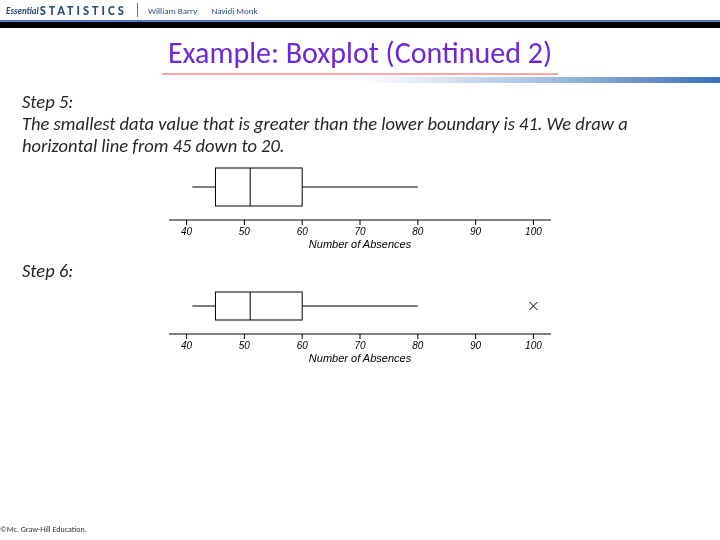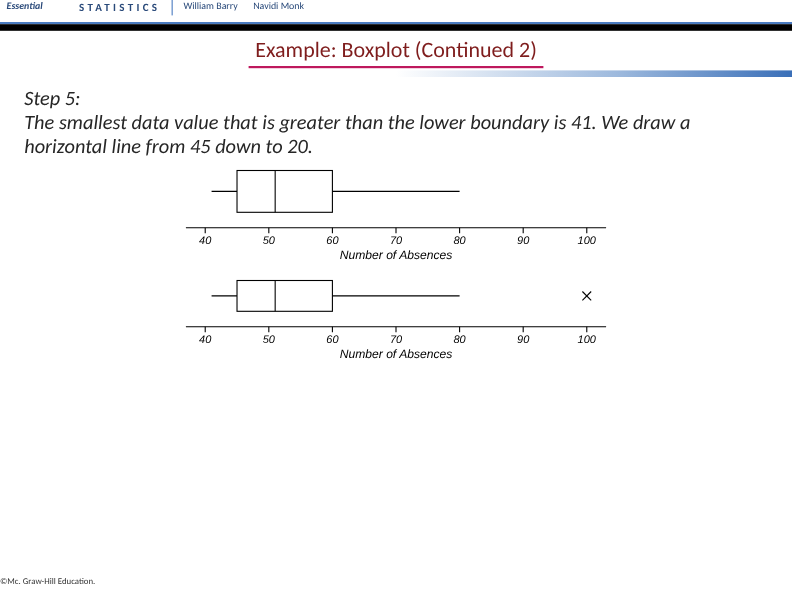--- a/index.html
+++ b/index.html
@@ -5,32 +5,32 @@
   * { box-sizing: border-box; margin: 0; padding: 0; }
   body {
     width: 720px; height: 540px;
     font-family: Calibri, Arial, sans-serif;
     background: #fff; color: #262626;
     position: relative; overflow: hidden;
   }
   .top-banner {
     height: 22px; background: #fff;
     border-bottom: 2px solid #4a7bc0;
-    display: flex; 
+    display: flex; align-items: center;
     padding: 0 6px; font-size: 10px;
   }
   .top-banner .brand-essential { color:#2a4a7a; font-weight:bold; font-style:italic; font-size:9px; margin-right:1px;}
-  .top-banner .brand-stats { letter-spacing:3px; color:#2a4a7a; font-weight:bold; font-size:10px;margin-left:32px;}
+  .top-banner .brand-stats { letter-spacing:3px; color:#2a4a7a; font-weight:bold; font-size:13px;}
   .top-banner .sep { width:1px; height:14px; background:#4a7bc0; margin:0 10px;}
   .top-banner .author { color:#2a4a7a; font-size:9px; margin-right:14px;}
   .black-bar { height:6px; background:#000; }
   .title-wrap { text-align:center; padding:6px 0 2px 0; }
   .title {
-    display:inline-block; font-size:20px; color:#7f1d1d;
-    border-bottom:2px solid #be185d; padding:0 6px 2px 6px;
+    display:inline-block; font-size:30px; color:#6d28d9;
+    border-bottom:2px solid #fca5a5; padding:0 6px 2px 6px;
   }
   .grad {
     height:6px;
     background: linear-gradient(to right, #ffffff 0%, #ffffff 50%, #9db9dd 78%, #3a6fb8 100%);
   }
   .body { padding: 8px 22px 0 22px; font-size:18.5px; line-height:1.18;font-style:italic; }
   .step-label { }
   .step-text { margin-bottom:4px; }
   .chart { margin: 2px auto 6px auto; }
   .axis-label { font-family: Arial, sans-serif; font-size:11px; fill:#000; }
@@ -80,20 +80,21 @@
         <line x1="388.4375" y1="60" x2="388.4375" y2="65" stroke="#000"></line>
         <text x="388.4375" y="75" class="tick-label">100</text>
         <text x="215" y="88" text-anchor="middle" class="axis-label">Number of Absences</text>
         <line x1="47.34375" y1="27" x2="70.46875" y2="27" stroke="#000"></line>
         <line x1="157.1875" y1="27" x2="272.8125" y2="27" stroke="#000"></line>
         <rect x="70.46875" y="8" width="86.71875" height="38" fill="none" stroke="#000"></rect>
         <line x1="105.15625" y1="8" x2="105.15625" y2="46" stroke="#000"></line>
       </g>
   </svg>
 
+  <div class="step-label">Step 6:</div>
 
   <svg class="chart" width="430" height="84" viewBox="0 0 430 84" style="display:block;">
     <g id="bp2">
         <line x1="24" y1="50" x2="406" y2="50" stroke="#000" stroke-width="1"></line>
         <line x1="41.5625" y1="50" x2="41.5625" y2="55" stroke="#000"></line>
         <text x="41.5625" y="65" class="tick-label">40</text>
         <line x1="99.375" y1="50" x2="99.375" y2="55" stroke="#000"></line>
         <text x="99.375" y="65" class="tick-label">50</text>
         <line x1="157.1875" y1="50" x2="157.1875" y2="55" stroke="#000"></line>
         <text x="157.1875" y="65" class="tick-label">60</text>

